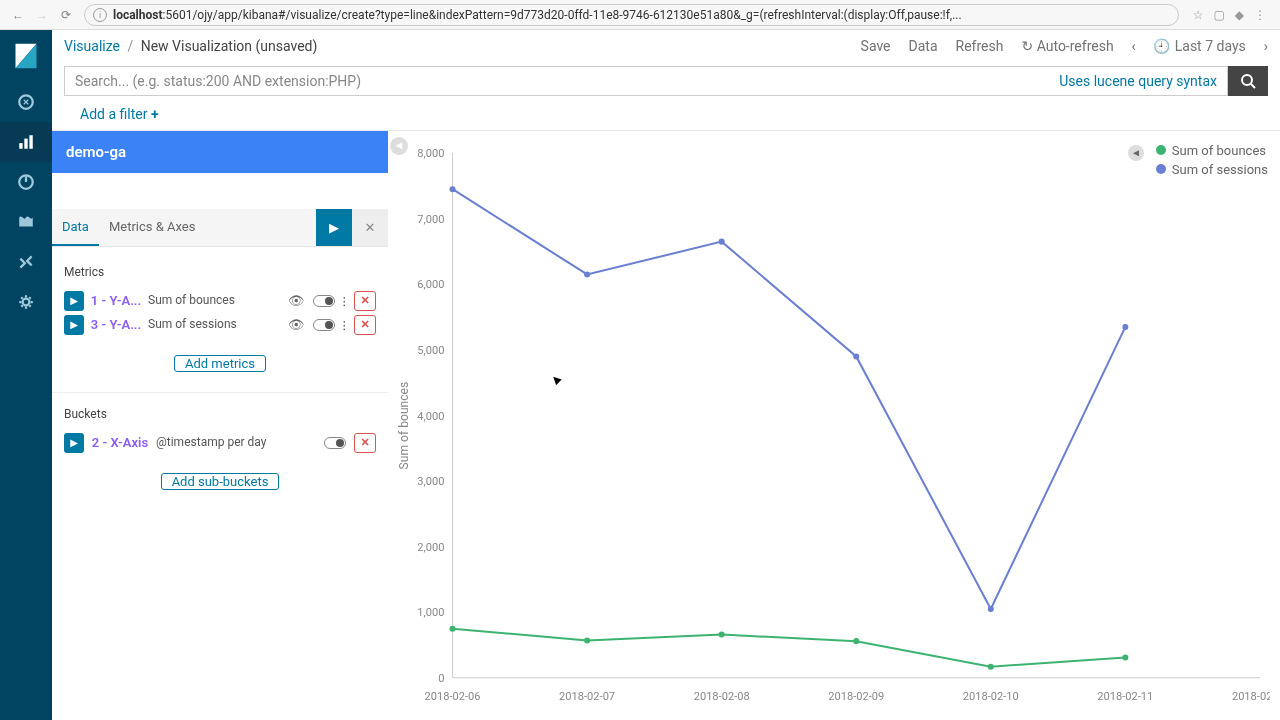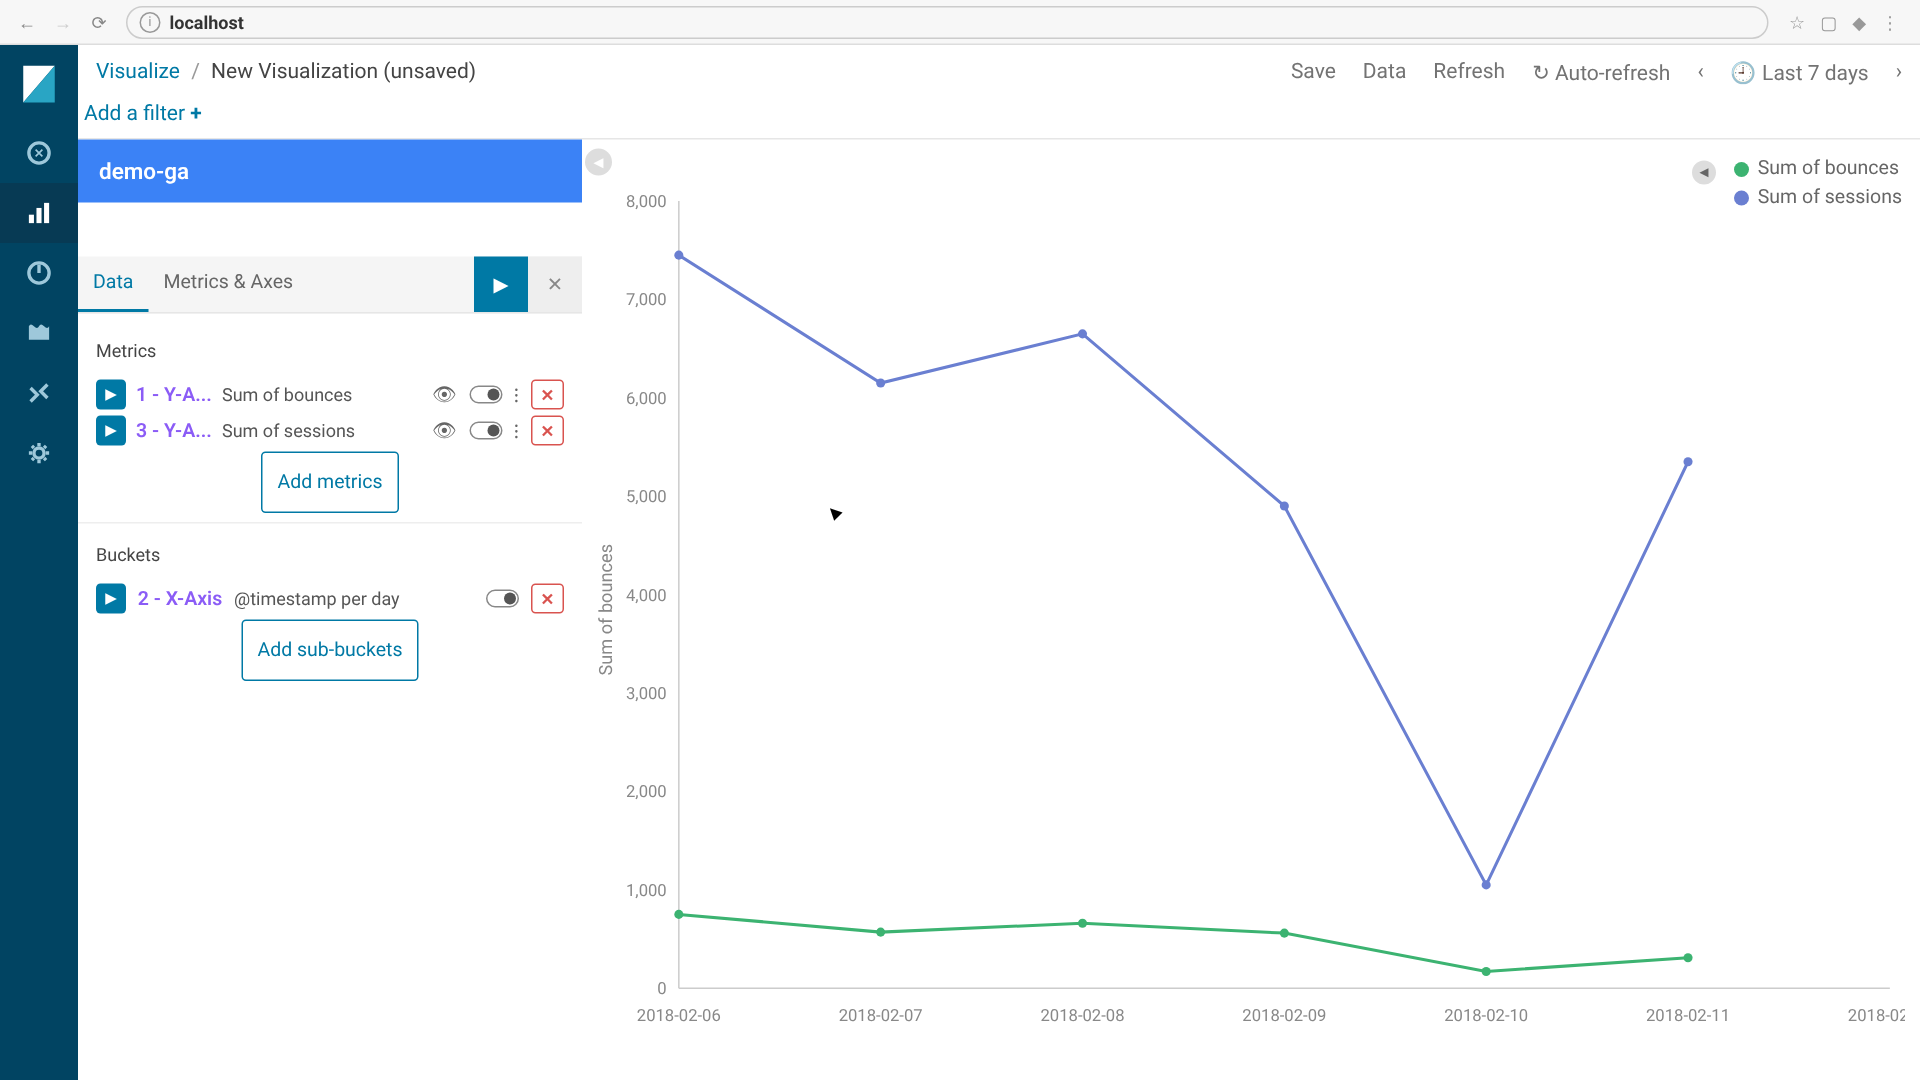--- a/index.html
+++ b/index.html
@@ -31,21 +31,21 @@
 .breadcrumb .current { color:#444; }
 .top-actions { display:flex; align-items:center; gap:18px; color:#737373;text-align:right; }
 
 
 .search-row { display:flex; margin:4px 12px 8px 12px; }
 .search-input { flex:1; border:1px solid #ccc; padding:6px 10px; font-size:14px; color:#666; position:relative; }
 .search-input .hint { position:absolute; right:10px; top:6px; color:#0079a5; }
 .search-btn { width:40px; background:#444; color:#fff; display:flex; align-items:center; justify-content:center; border-left:0; }
 
 
-.filter-row { padding:2px 12px 8px 4px; font-size:14px; color:#0079a5; }
+.filter-row { padding:2px 12px 8px 28px; font-size:14px; color:#0079a5; }
 
 
 .workspace { flex:1; display:flex; border-top:1px solid #e6e6e6; }
 .sidebar { width:336px; display:flex; flex-direction:column; }
 .vis-title { background:#3b82f6; color:#fff; padding:12px 14px; font-size:15px; font-weight:600; }
 .tabs { display:flex; background:#f5f5f5; border-bottom:1px solid #e6e6e6; font-size:13px;margin-top:36px; }
 .tabs .tab { padding:10px 10px; color:#666; }
 .tabs .tab.active { color:#0079a5; border-bottom:2px solid #0079a5; }
 .tabs .run { margin-left:auto; width:36px; background:#0079a5; display:flex; align-items:center; justify-content:center; color:#fff; }
 .tabs .cancel { width:36px; display:flex; align-items:center; justify-content:center; color:#888; background:#eee; }
@@ -53,21 +53,21 @@
 .editor { padding:10px 12px; font-size:13px; }
 .editor h3 { font-size:12px; font-weight:400; padding:8px 0; color:#444; }
 .agg-row { display:flex; align-items:center; gap:6px; margin:4px 0; }
 .agg-row .caret { background:#0079a5; width:20px; height:20px; border-radius:3px; display:flex; align-items:center; justify-content:center; color:#fff; font-size:10px; flex-shrink:0; }
 .agg-row .id { font-weight:600; color:#8b5cf6; white-space:nowrap; overflow:hidden; text-overflow:ellipsis; width:52px; flex-shrink:0;text-align:center;}
 .agg-row .desc { color:#555; font-size:12px; line-height:13px; flex:1; }
 .agg-row .ctrls { display:flex; align-items:center; gap:8px; margin-left:auto; color:#666;}
 .toggle { width:22px; height:12px; border:1px solid #888; border-radius:7px; position:relative; }
 .toggle::after { content:''; position:absolute; width:8px; height:8px; border-radius:50%; background:#555; top:1px; right:1px; }
 .del { width:22px; height:20px; border:1px solid #d9534f; color:#d9534f; border-radius:3px; display:flex; align-items:center; justify-content:center; font-weight:bold; font-size:11px; }
-.add-btn { display:block; margin:4px auto; padding:12px 10px; border:1px solid #0079a5; color:#0079a5; border-radius:3px; background:#fff; font-size:13px; }
+.add-btn { display:block; margin:20px auto; padding:0 10px; border:1px solid #0079a5; color:#0079a5; border-radius:3px; background:#fff; font-size:13px; }
 .editor hr { border:none; border-top:1px solid #eee; margin:6px -12px; }
 
 
 .chart-pane { flex:1; position:relative; padding:10px 10px 10px 4px; }
 .collapse-badge { position:absolute; left:2px; top:6px; width:18px; height:18px; background:#ddd; border-radius:50%; color:#fff; font-size:11px; display:flex; align-items:center; justify-content:center; }
 .legend { position:absolute; right:12px; top:12px; font-size:13px; color:#666; }
 .legend .item { display:flex; align-items:center; gap:6px; margin-bottom:4px; }
 .legend .dot { width:10px; height:10px; border-radius:50%; }
 .legend-toggle { width:16px; height:16px; border-radius:50%; background:#ddd; position:absolute; right:136px; top:14px; font-size:10px; display:flex; align-items:center; justify-content:center; color:#666;}
 svg.chart { width:100%; height:100%; }
@@ -77,20 +77,21 @@
 </head>
 <body>
 
 <div class="browser-bar">
   <div class="nav-btn">←</div>
   <div class="nav-btn disabled">→</div>
   <div class="nav-btn">⟳</div>
   <div class="url-box">
     <span class="info">i</span>
     <strong>localhost</strong>
+    <span>:5601/ojy/app/kibana#/visualize/create?type=line&amp;indexPattern=9d773d20-0ffd-11e8-9746-612130e51a80&amp;_g=(refreshInterval:(display:Off,pause:!f,...</span>
   </div>
   <div class="ext-icons">
     <span>☆</span>
     <span>▢</span>
     <span>◆</span>
     <span>⋮</span>
   </div>
 </div>
 
 <div class="rail">
@@ -148,20 +149,32 @@
       <span>Save</span>
       <span>Data</span>
       <span>Refresh</span>
       <span>↻ <span>Auto-refresh</span></span>
       <span>‹</span>
       <span>🕘 <span>Last 7 days</span></span>
       <span>›</span>
     </div>
   </div>
 
+  <div class="search-row">
+    <div class="search-input">
+      <span style="color:#888">Search... (e.g. status:200 AND extension:PHP)</span>
+      <span class="hint">Uses lucene query syntax</span>
+    </div>
+    <div class="search-btn">
+      <svg width="16" height="16" viewBox="0 0 16 16">
+          <circle cx="7" cy="7" r="5" fill="none" stroke="#fff" stroke-width="2"></circle>
+          <line x1="11" y1="11" x2="15" y2="15" stroke="#fff" stroke-width="2"></line>
+        </svg>
+    </div>
+  </div>
 
   <div class="filter-row">
     <span><span>Add a filter</span> <b>+</b></span>
   </div>
 
   <div class="workspace">
 
     <div class="sidebar">
       <div class="vis-title">demo-ga</div>
       <div class="tabs">

